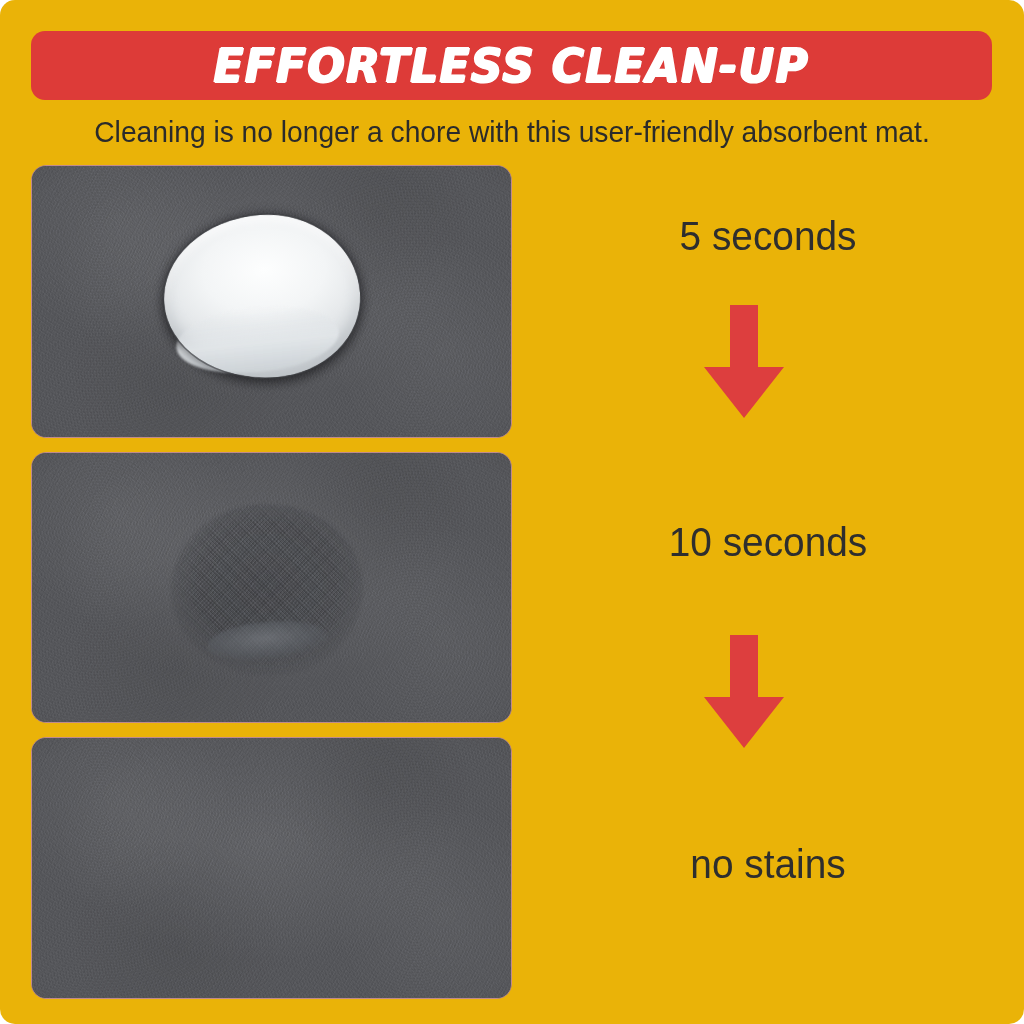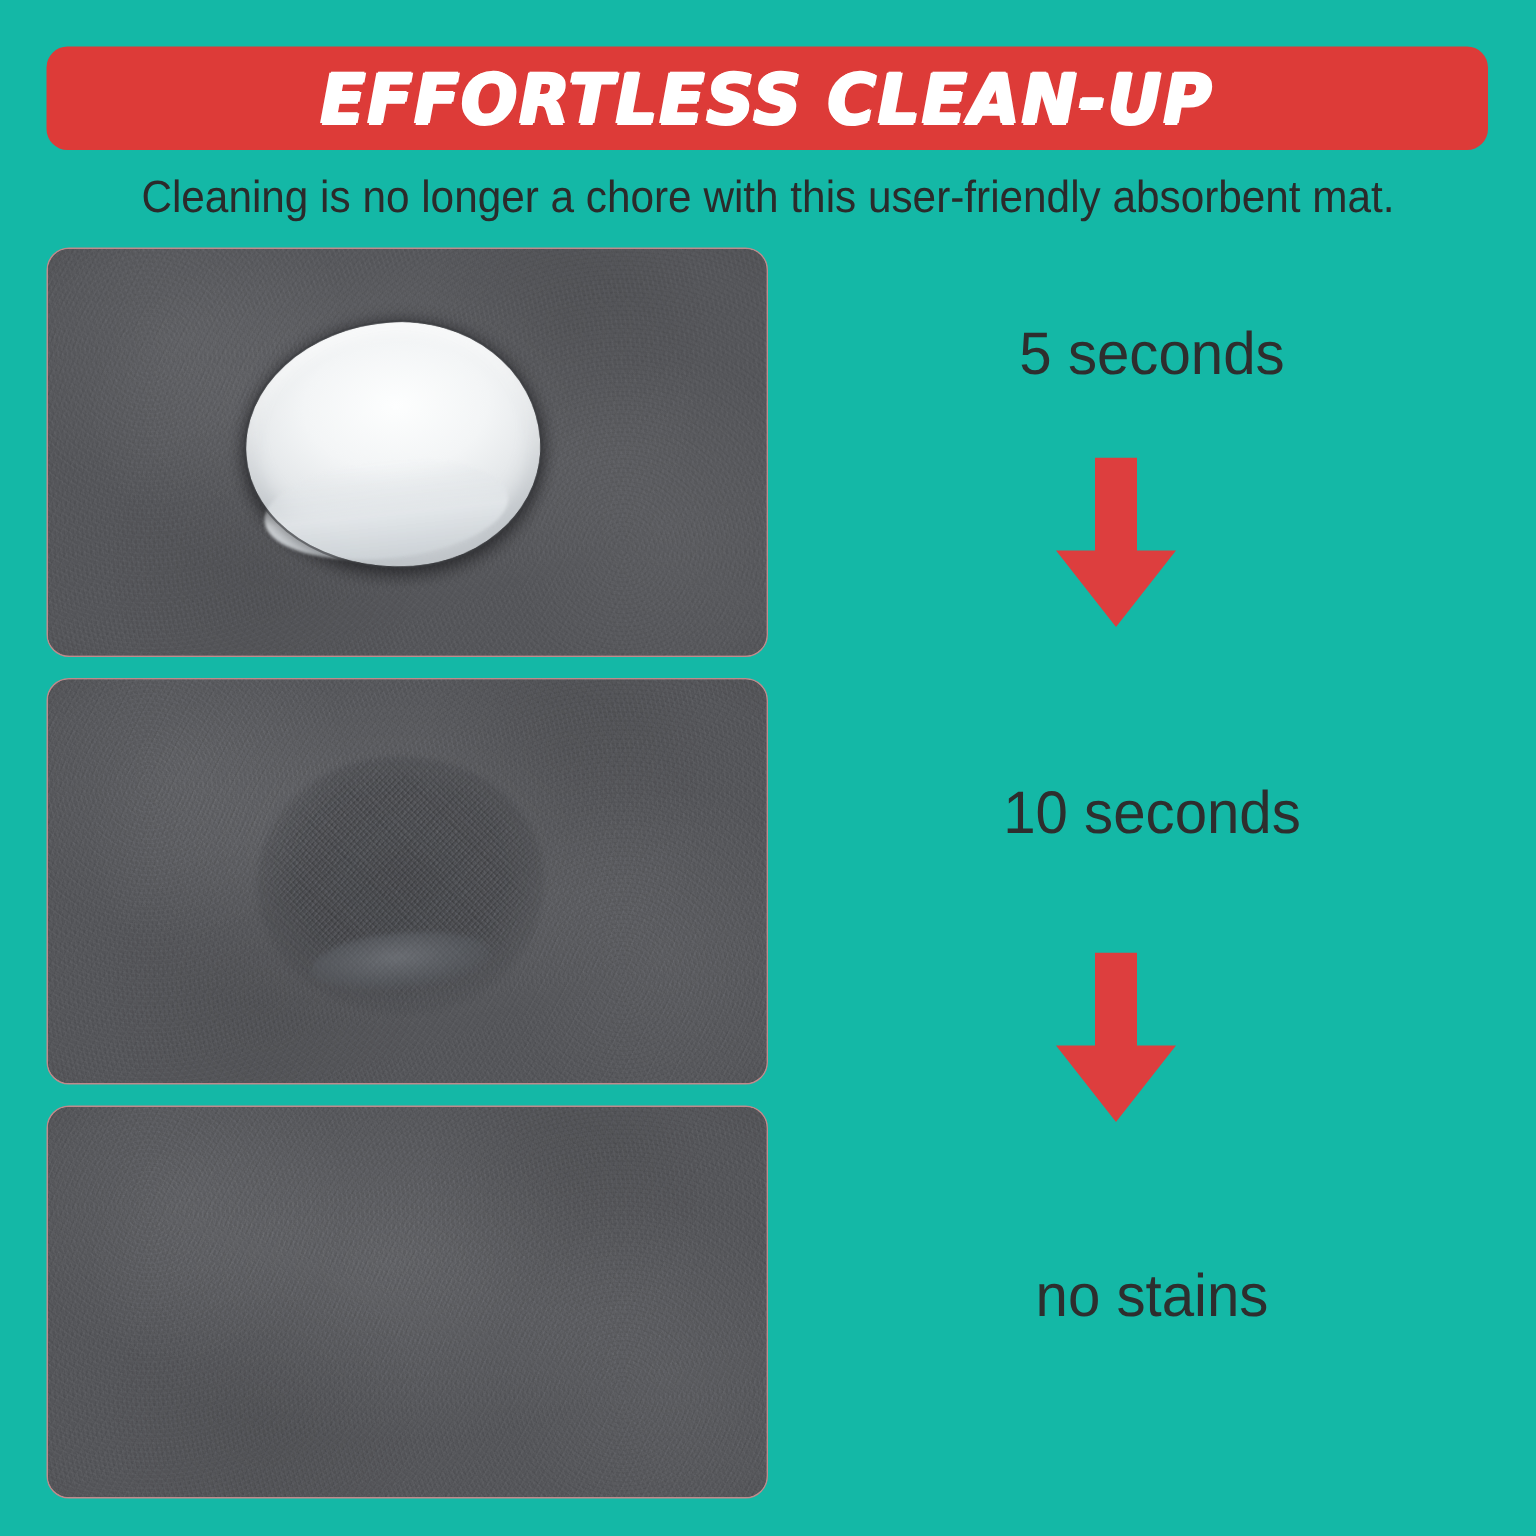--- a/index.html
+++ b/index.html
@@ -13,21 +13,22 @@
     height: 1024px;
     position: relative;
     overflow: hidden;
     font-family: "Liberation Sans", "DejaVu Sans", sans-serif;
     -webkit-font-smoothing: antialiased;
   }
 
   .page {
     position: absolute;
     inset: 0;
-    background: #14b8a6;
+    background: #eab308;
+    border-radius: 15px;
   }
 
   
   .banner {
     position: absolute;
     left: 31px;
     top: 31px;
     width: 961px;
     height: 69px;
     background: #DD3B38;

